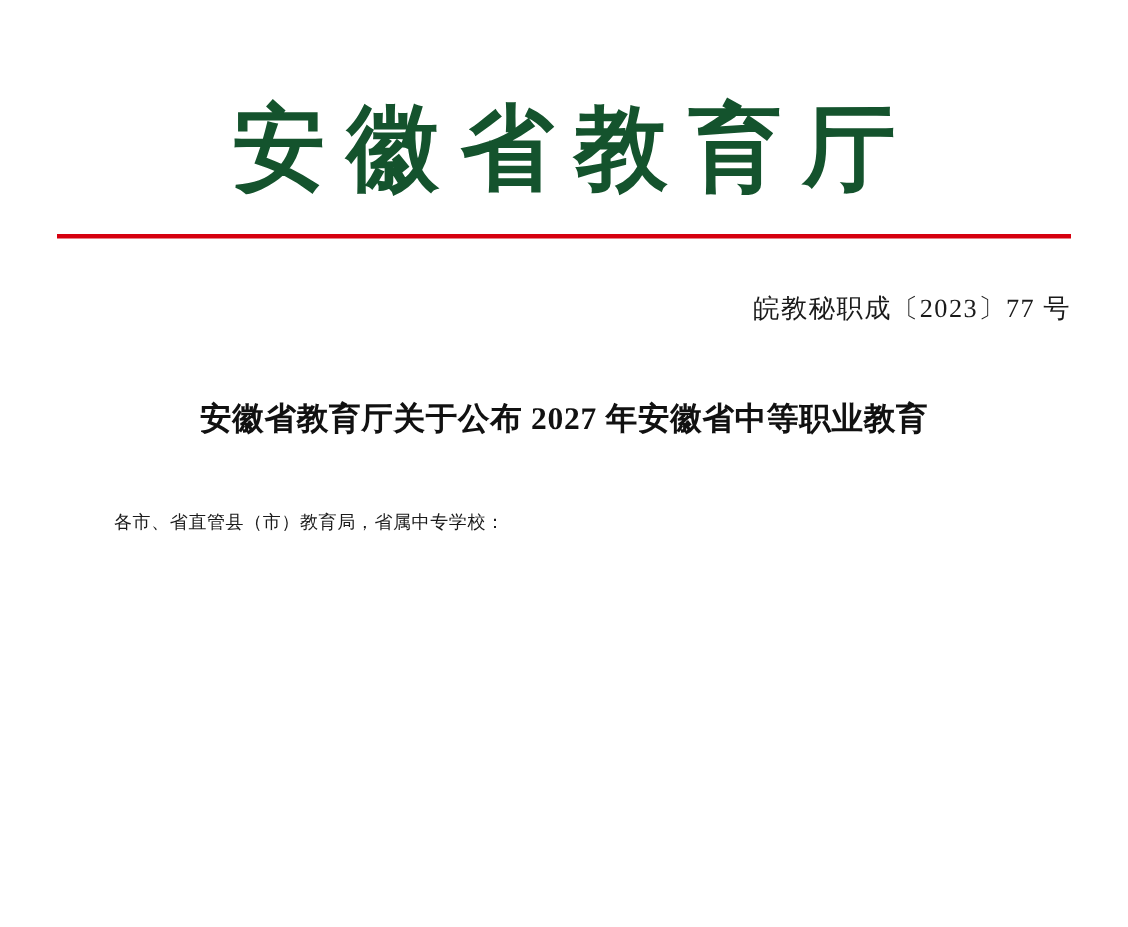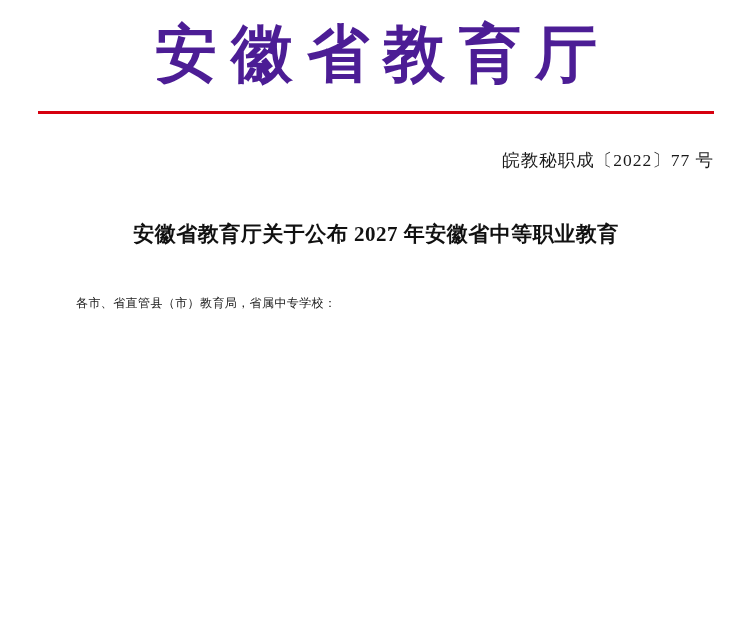--- a/index.html
+++ b/index.html
@@ -20,27 +20,28 @@
     height: 618px;
     background: #fff;
     box-sizing: border-box;
   }
   .masthead {
     text-align: center;
     padding-top: 18px;
   }
   .masthead-title {
     font-family: "DejaVu Serif", "Liberation Serif", serif;
-    color: #4c1d95;
+    color: #14532d;
     font-size: 62px;
     font-weight: bold;
     letter-spacing: 14px;
     line-height: 1.15;
     text-indent: 14px;
     white-space: nowrap;
+    margin-top: 45px;
   }
   .red-rule {
     width: 676px;
     height: 3px;
     background: #d6000f;
     margin: 22px auto 0 auto;
   }
   .doc-number {
     width: 676px;
     margin: 34px auto 0 auto;
@@ -81,21 +82,21 @@
 <body>
 
 <div class="page">
 
   <div class="masthead">
     <div class="masthead-title">安徽省教育厅</div>
   </div>
 
   <div class="red-rule"></div>
 
-  <div class="doc-number">皖教秘职成〔2022〕77 号</div>
+  <div class="doc-number">皖教秘职成〔2023〕77 号</div>
 
   <div class="doc-title">
     <div>安徽省教育厅关于公布 2027 年安徽省中等职业教育</div>
   </div>
 
   <div class="body-block">
     <div class="salutation">各市、省直管县（市）教育局，省属中专学校：</div>
   </div>
 
 </div>

